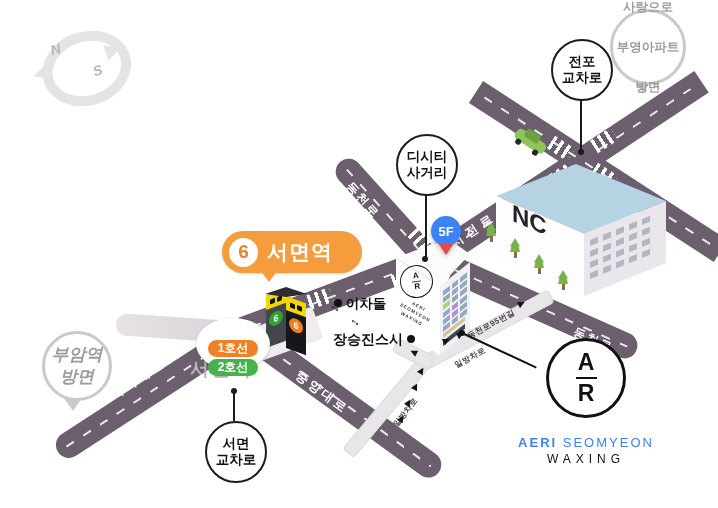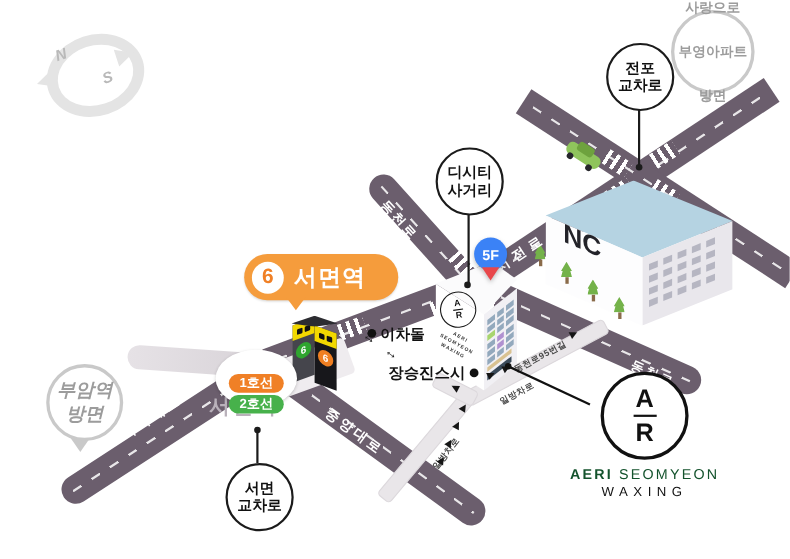--- a/index.html
+++ b/index.html
@@ -232,21 +232,21 @@
       </div>
     </div>
     <div style="position:absolute;left:-1px;top:-1px;width:42px;height:10px;
          background:#2c2c31;clip-path:polygon(0 70%,50% 0,100% 70%,50% 100%);"></div>
   </div>
 
   <div class="poilbl" style="left:334px;top:295px;">
     <span class="bdot"></span>
     <span>이차돌</span>
   </div>
-  <div class="poilbl" style="left:333px;top:331px;font-size:14px;margin-left:20px;">
+  <div class="poilbl" style="left:333px;top:331px;font-size:14px;">
     <span>장승진스시</span>
     <span class="bdot"></span>
   </div>
 
   <div style="position:absolute;left:222px;top:231px;width:140px;height:42px;background:#f59c3c;border-radius:21px;
               display:flex;align-items:center;z-index:31;box-shadow:0 1px 2px rgba(0,0,0,.15);">
     <div style="width:29px;height:29px;margin-left:7px;border-radius:50%;background:#fff;display:flex;align-items:center;justify-content:center;">
       <span style="color:#f08026;font-weight:800;font-size:19px;">6</span>
     </div>
     <span style="color:#fff;font-weight:800;font-size:21px;margin-left:9px;letter-spacing:1px;">서면역</span>
@@ -298,21 +298,21 @@
   <div style="position:absolute;left:459px;top:330px;width:6px;height:6px;border-radius:50%;background:#111;z-index:28;"></div>
   <div style="position:absolute;left:462px;top:332px;width:82px;height:2px;background:#111;
        transform:rotate(25deg);transform-origin:0 50%;z-index:28;"></div>
   <div style="position:absolute;left:511px;top:338px;width:150px;text-align:center;z-index:28;">
     <div style="width:74px;height:74px;margin:0 auto;border:3.5px solid #111;border-radius:50%;background:#fff;
                 display:flex;flex-direction:column;align-items:center;justify-content:center;">
       <span style="font-size:23px;font-weight:bold;line-height:1;color:#111;">A</span>
       <span style="width:21px;height:2.5px;background:#111;margin:2.5px 0;"></span>
       <span style="font-size:23px;font-weight:bold;line-height:1;color:#111;">R</span>
     </div>
-    <div style="margin-top:5px;font-size:13px;color:#14532d;letter-spacing:2px;white-space:nowrap;">
+    <div style="margin-top:17px;font-size:13px;color:#3b82f6;letter-spacing:2px;white-space:nowrap;">
       <span style="font-weight:800;">AERI</span>
       <span>SEOMYEON</span>
     </div>
     <div style="margin-top:2px;font-size:12px;color:#111;letter-spacing:5px;">WAXING</div>
   </div>
 
   <div style="position:absolute;left:26px;top:22px;width:104px;height:84px;transform:rotate(-18deg);z-index:5;">
     <div style="position:absolute;left:14px;top:12px;width:70px;height:54px;border:10px solid #e4e4e4;border-radius:50%;background:#fff;"></div>
     <div style="position:absolute;left:-2px;top:32px;width:0;height:0;border:8px solid rgba(0,0,0,0);border-right:16px solid #e4e4e4;"></div>
     <div style="position:absolute;right:-2px;top:32px;width:0;height:0;border:8px solid rgba(0,0,0,0);border-left:16px solid #e4e4e4;"></div>

